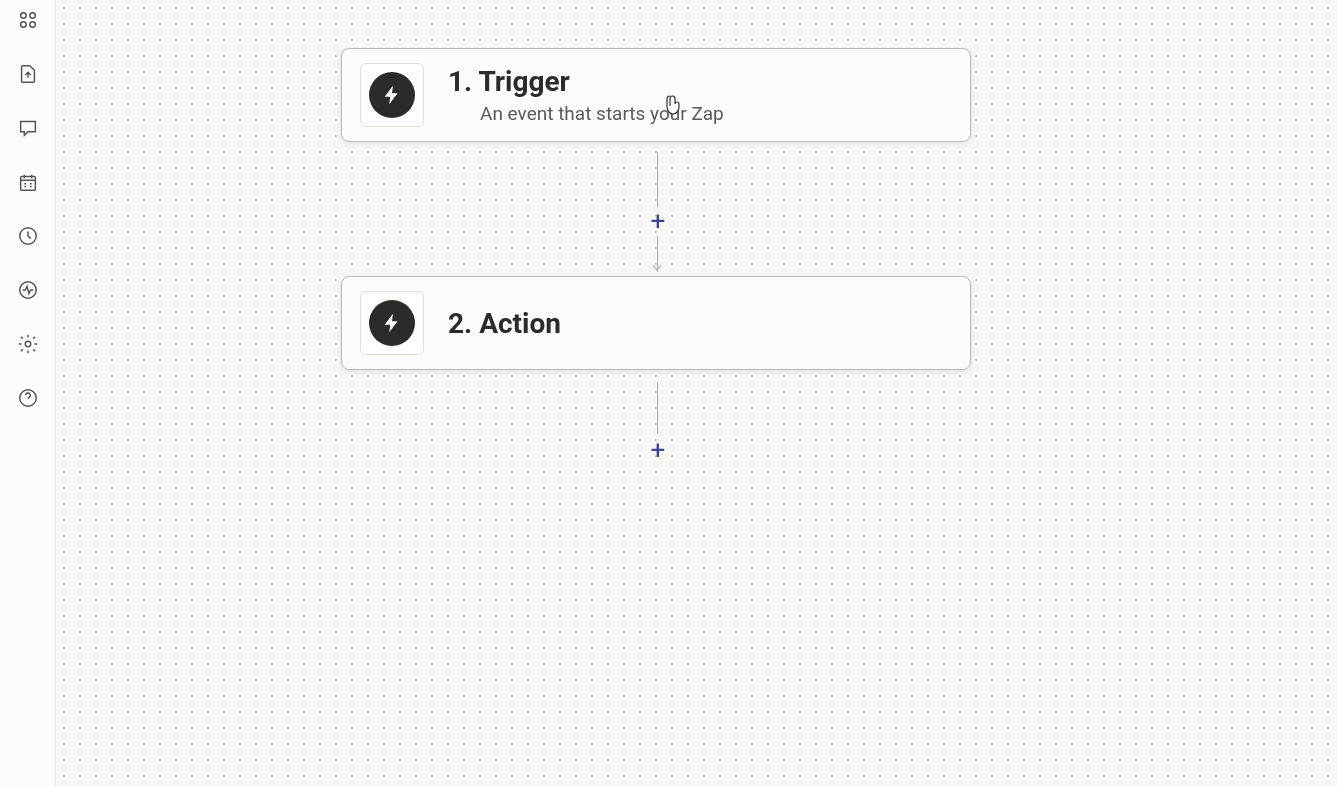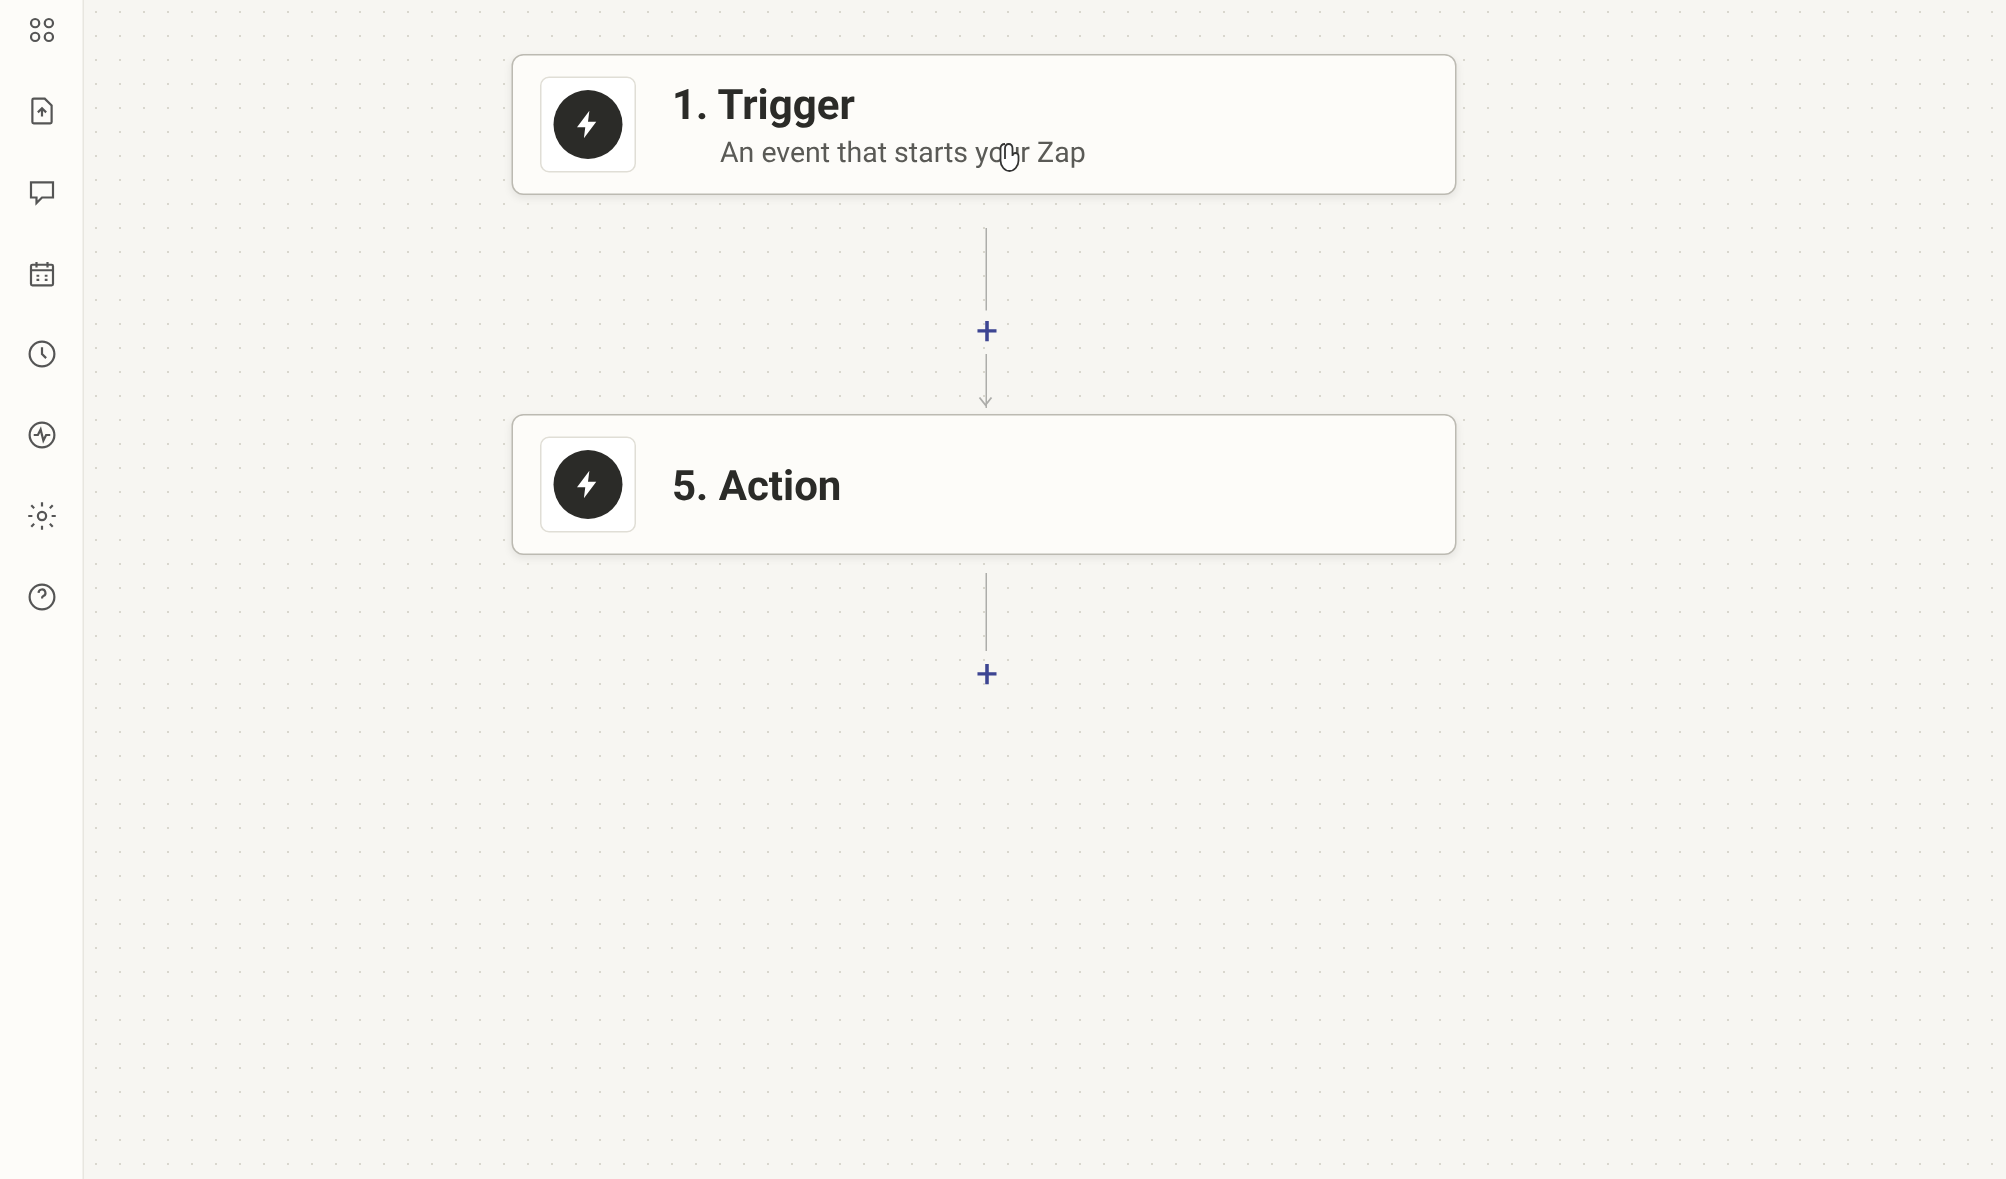--- a/index.html
+++ b/index.html
@@ -66,21 +66,21 @@
       box-shadow: 0 2px 6px rgba(0,0,0,0.08);
       display: flex;
       align-items: center;
       padding: 14px 18px;
       gap: 24px;
       cursor: pointer;
     }
 
     .step-card.trigger {
       left: 285px;
-      top: 36px;
+      top: 48px;
     }
 
     .step-card.action {
       left: 285px;
       top: 276px;
     }
 
     .step-icon-box {
       width: 64px;
       height: 64px;
@@ -275,21 +275,21 @@
 
   <div class="step-card action">
     <div class="step-icon-box">
       <div class="bolt-circle">
         <svg viewBox="0 0 24 24">
             <path d="M13 2 4 14h6l-1 8 9-12h-6z"></path>
           </svg>
       </div>
     </div>
     <div class="step-text">
-      <div class="step-title">5. Action</div>
+      <div class="step-title">2. Action</div>
     </div>
   </div>
 
   <div class="connector-line connector-2a"></div>
   <div class="plus-btn plus-2">+</div>
 
   <svg class="mouse-cursor" viewBox="0 0 18 22">
     <path d="M6 2 C4 2 3 3 3 5 v8 c0 4 3 7 6 7 s6-3 6-7 v-3 c0-1-1-2-2-2 s-2 1-2 2 M11 10 V5 c0-2-1-3-2.5-3 S6 3 6 5 v7" fill="#fff" stroke="#333" stroke-width="1.2"></path>
   </svg>
 

